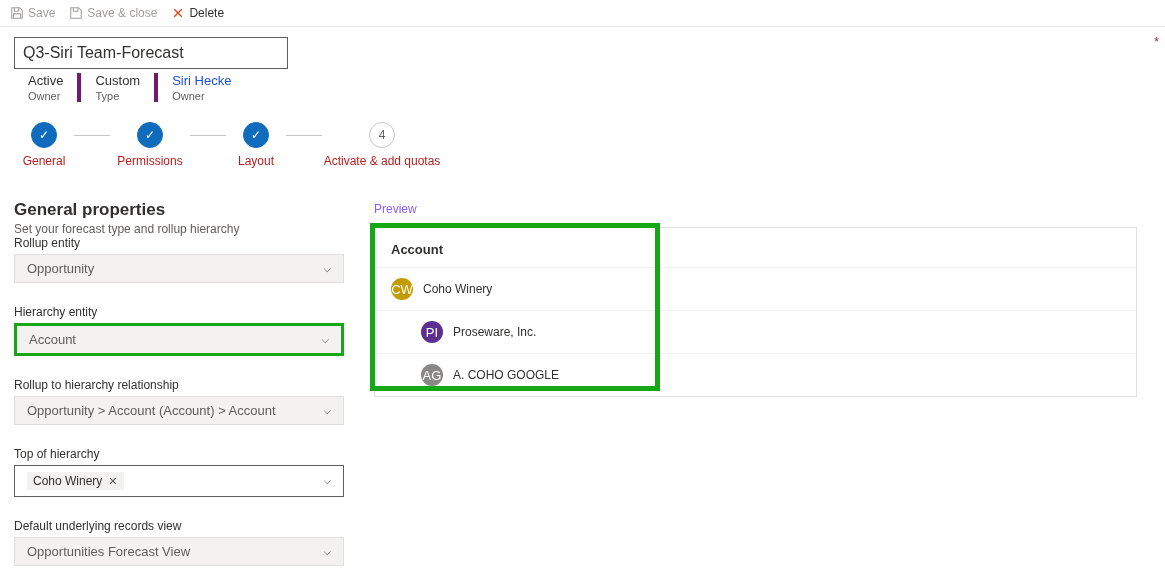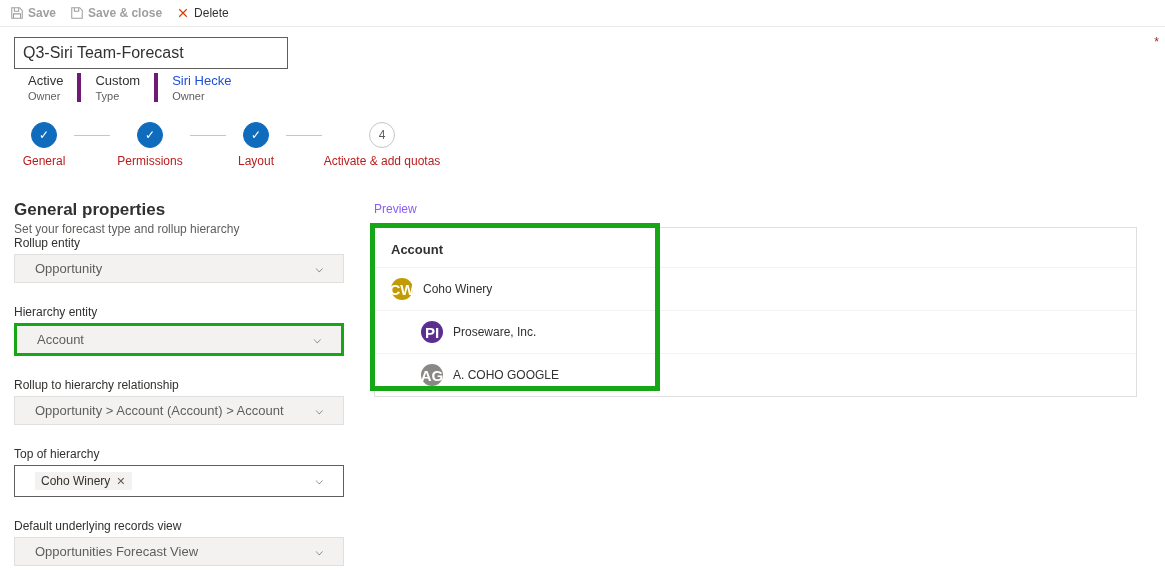--- a/index.html
+++ b/index.html
@@ -20,21 +20,21 @@
     border-bottom: 1px solid #edebe9;
     gap: 14px;
   }
   .tb-btn {
     display: flex;
     align-items: center;
     gap: 4px;
     font-size: 12px;
     cursor: pointer;
   }
-  .tb-btn.disabled { color: #a19f9d; cursor: default; font-weight: bold; }
+  .tb-btn.disabled { color: #a19f9d; cursor: default; }
   .tb-icon { width:14px; height:14px; display:inline-flex; align-items:center; justify-content:center; }
   .tb-btn.delete { color:#323130; }
   .tb-btn.delete .tb-icon svg { stroke:#d83b01; }
   .header-row {
     display:flex;
     justify-content: space-between;
     padding: 10px 14px 0 14px;
     flex-direction: column;
   }
   .title-wrap { position:relative; }
@@ -72,21 +72,21 @@
   .body-row { display:flex; padding:0 14px; gap:30px; }
   .left-col { width:330px; flex:none; }
   .right-col { flex:1; padding-right:14px; }
   h2.section { font-size:17px; font-weight:600; margin:18px 0 2px 0; }
   .section-sub { font-size:12px; color:#605e5c; }
   .fld-lbl { font-size:12px; color:#323130; margin-bottom:4px; }
   .select {
     width:100%;
     border:1px solid #e1dfdd;
     background:#f3f2f1;
-    padding:6px 20px;
+    padding:6px 12px;
     font-size:13px;
     color:#605e5c;
     display:flex;
     justify-content:space-between;
     align-items:center;
   }
   .select.white { background:#fff; border-color:#605e5c; min-height:30px; }
   .chev { font-size:10px; color:#605e5c; }
   .fld-block { margin-bottom:22px; }
   .highlight { border:3px solid #16a716; }
@@ -103,21 +103,21 @@
   .pv-head { padding:14px 16px 10px 16px; font-weight:600; font-size:13px; }
   .pv-row {
     display:flex; align-items:center; gap:10px;
     padding:10px 16px; border-top:1px solid #f3f2f1;
     font-size:12px;
   }
   .pv-row.child { padding-left:46px; }
   .avatar {
     width:22px; height:22px; border-radius:50%;
     display:flex; align-items:center; justify-content:center;
-    font-size:15px; font-weight:700; color:#fff; flex:none;
+    font-size:13px; font-weight:400; color:#fff; flex:none;
   }
   .green-frame {
     position:absolute; top:-5px; left:-5px;
     width:290px; height:168px;
     border:5px solid #16a716; pointer-events:none;
   }
 </style>
 </head>
 <body>
 

